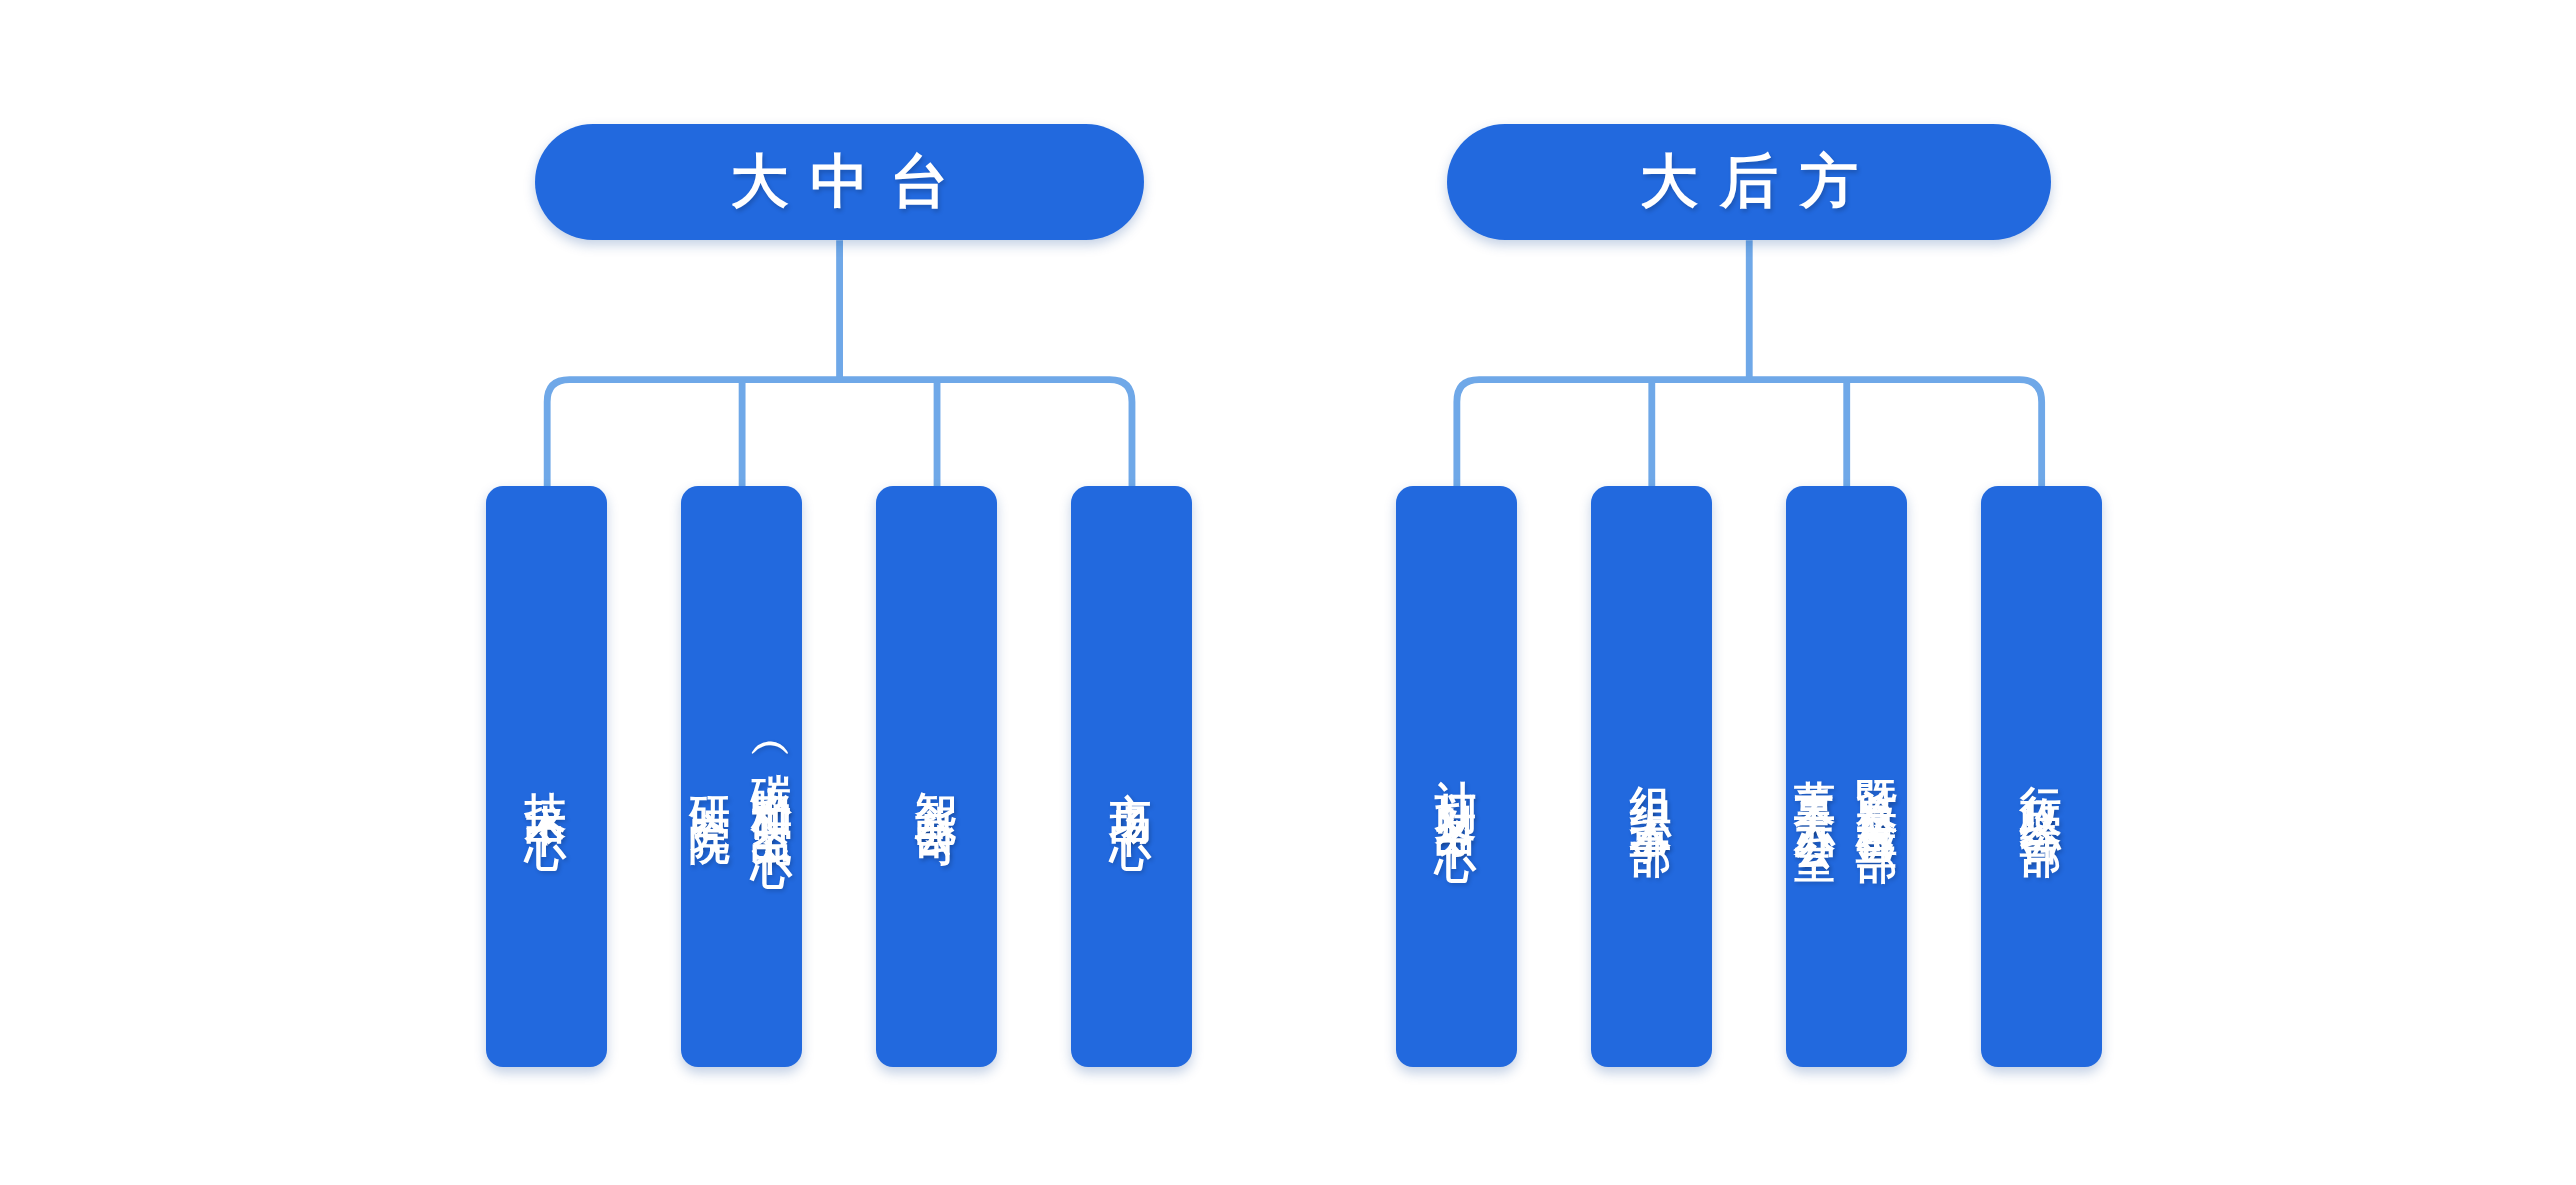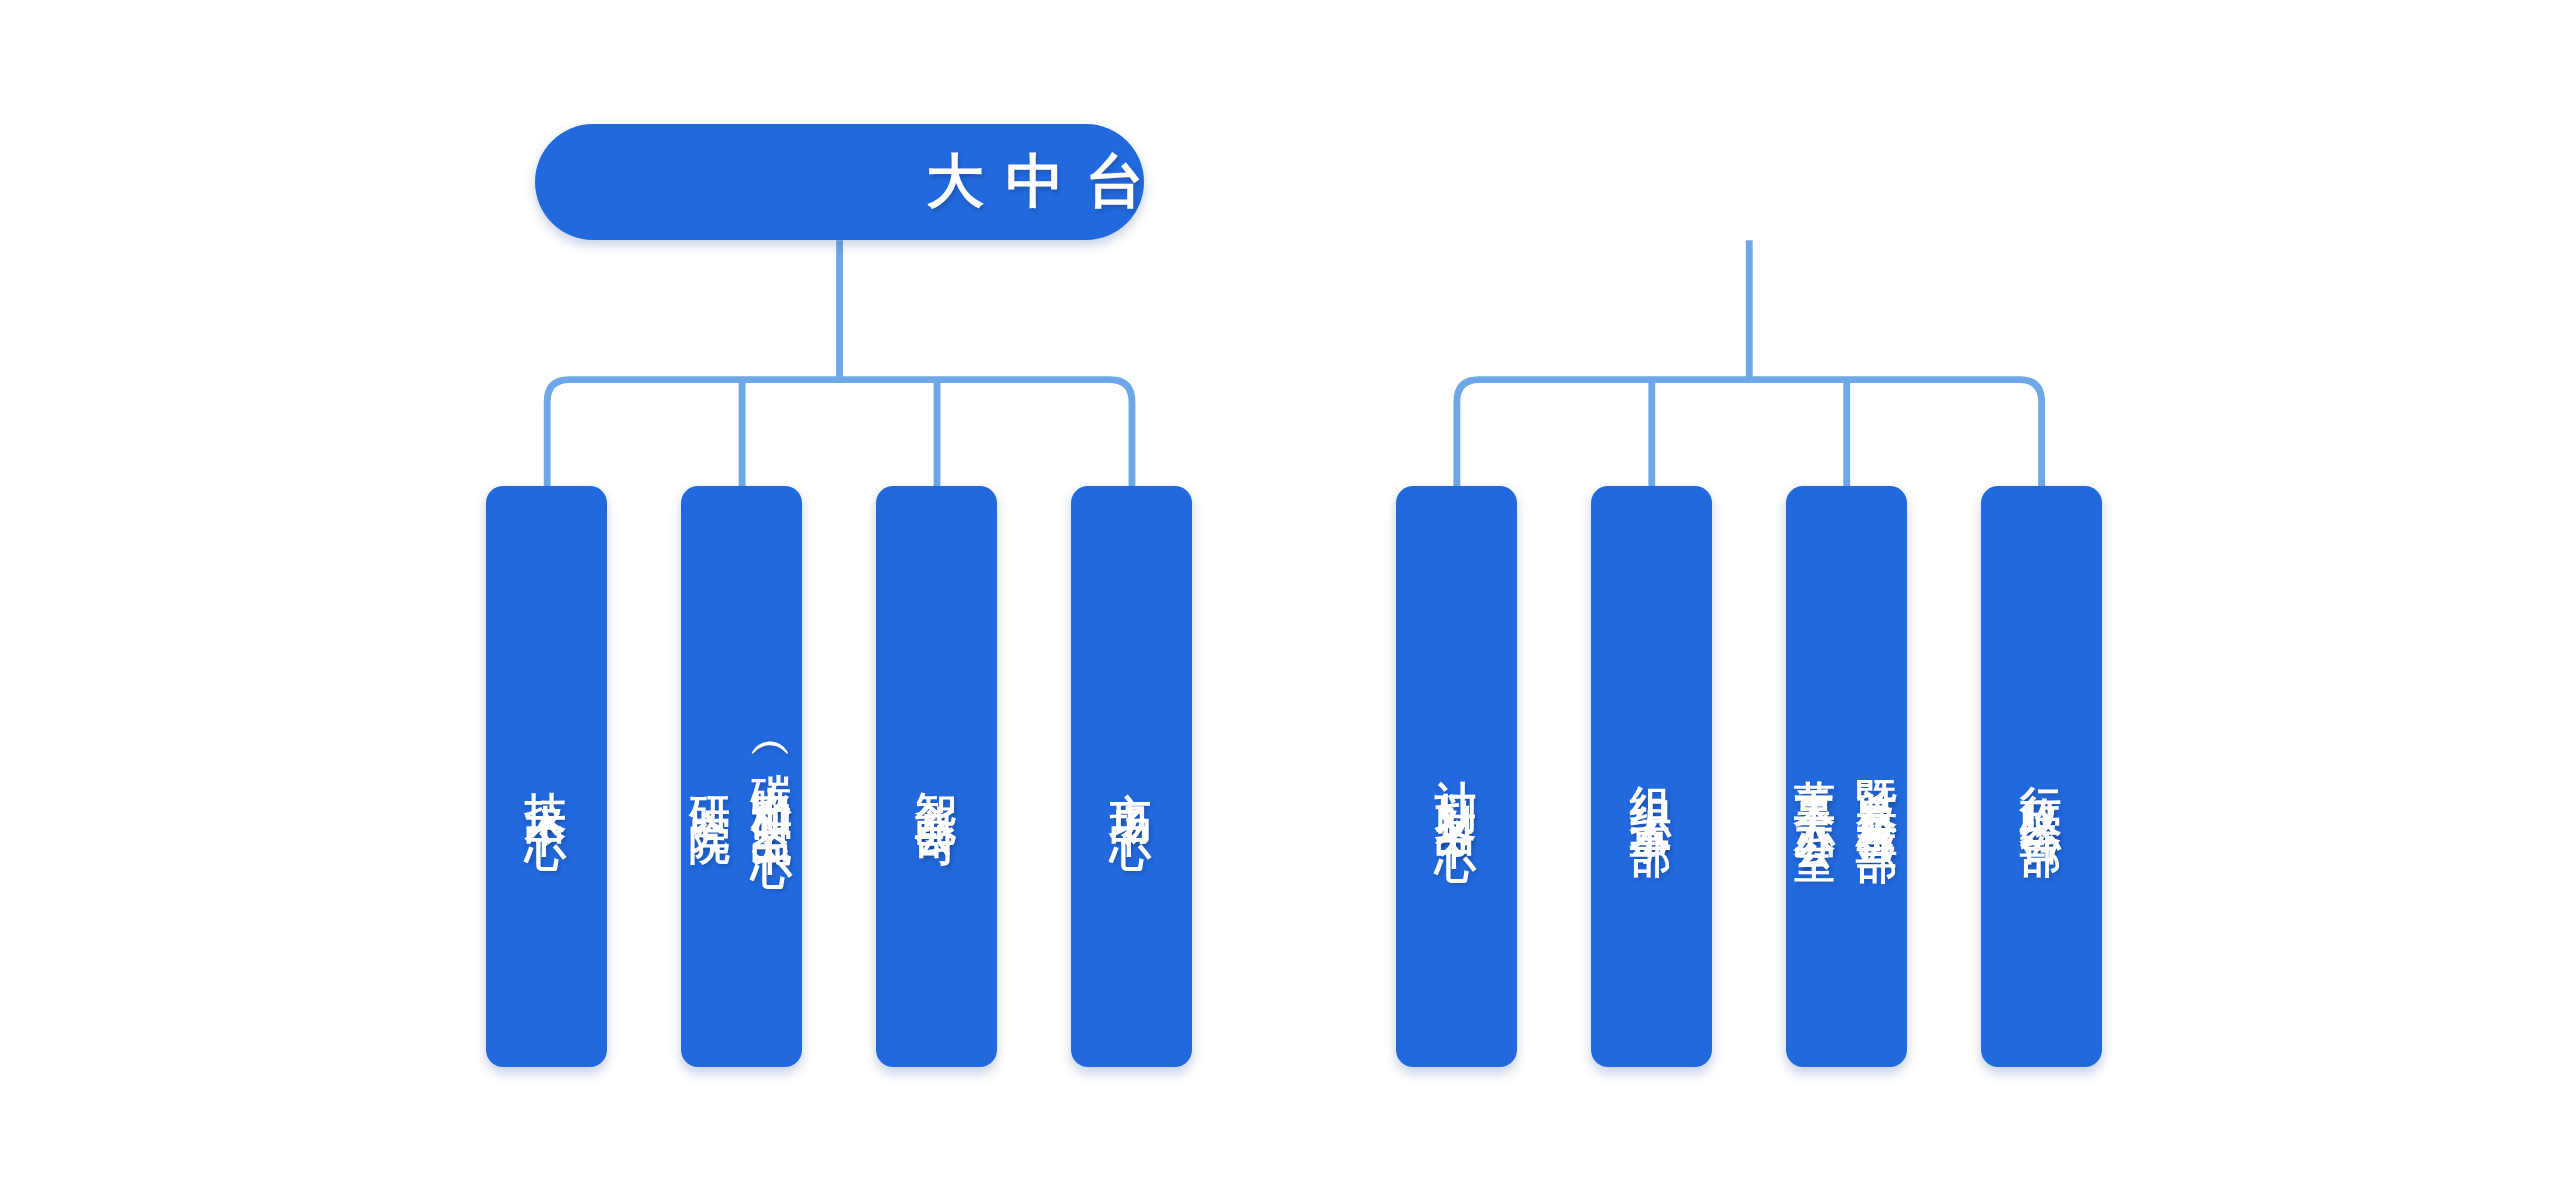--- a/index.html
+++ b/index.html
@@ -24,21 +24,21 @@
     stroke:var(--connector);
     stroke-width:8;
     fill:none;
     stroke-linecap:butt;
   }
   .pill{
     position:absolute;
     top:124px;height:116px;
     background:var(--node-fill);
     border-radius:58px;
-    display:flex;align-items:center;justify-content:flex-end;
+    display:flex;align-items:center;justify-content:center;
     box-shadow:0 5.1px 12px rgba(20,70,150,0.25);
   }
   .pill span{
     color:var(--node-text);
     font-size:58px;font-weight:700;
     letter-spacing:22px;margin-right:-22px;
     text-shadow:1.7px 2.6px 4.3px rgba(0,0,0,0.18);
     white-space:nowrap;
   }
   .vbox{
@@ -93,20 +93,23 @@
   </div>
 
   <div class="vbox" style="left:876px">
     <span>智能公司</span>
   </div>
 
   <div class="vbox" style="left:1071px">
     <span>市场中心</span>
   </div>
 
+  <div class="pill" style="left:1447px;width:604px">
+    <span>大后方</span>
+  </div>
 
   <div class="vbox" style="left:1396px">
     <span>计划财务中心</span>
   </div>
 
   <div class="vbox" style="left:1591px">
     <span>组织人事部</span>
   </div>
 
   <div class="vbox" style="left:1786px">

